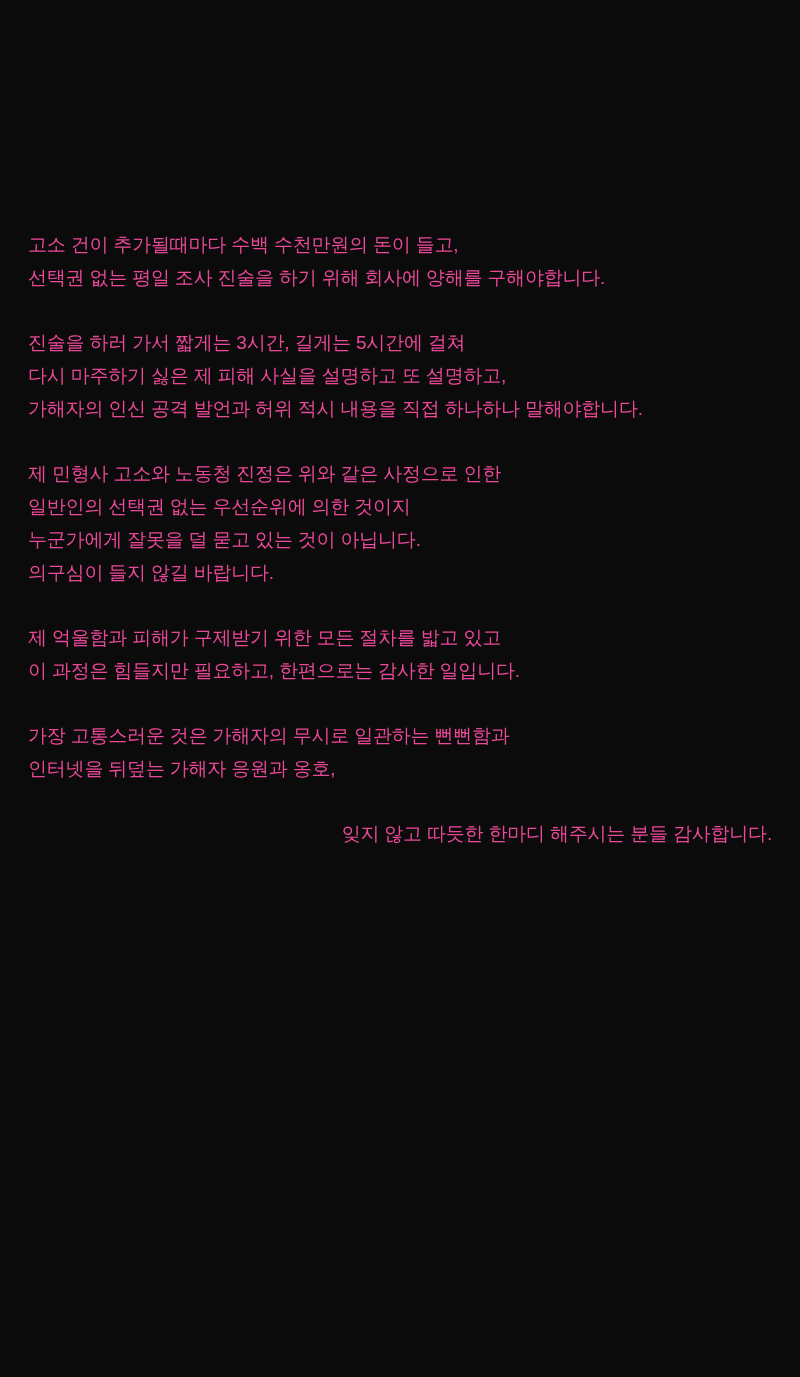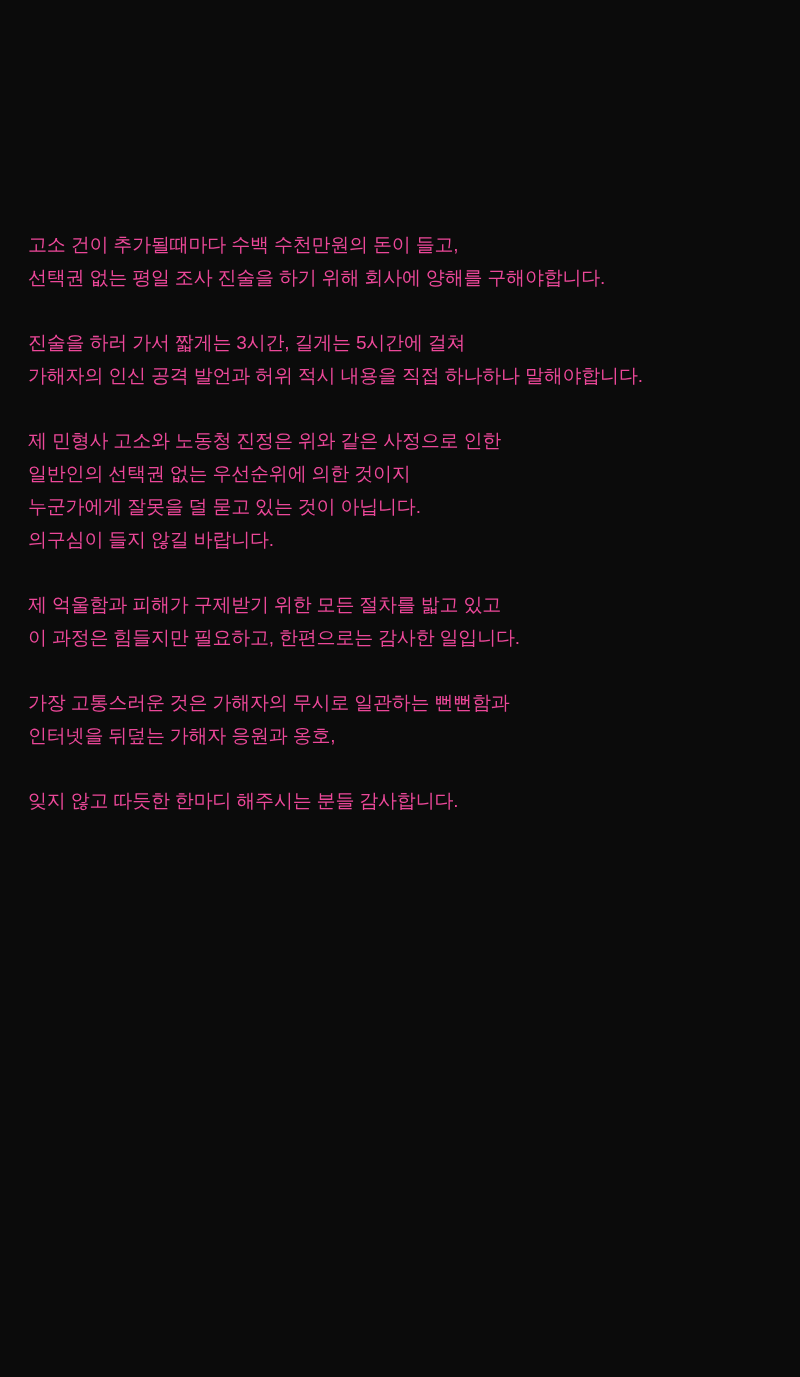--- a/index.html
+++ b/index.html
@@ -19,20 +19,21 @@
     background: #0b0b0b;
     box-sizing: border-box;
     padding: 228px 28px 0 28px;
     display: block;
   }
   .paragraph {
     margin: 0 0 32px 0;
   }
   .paragraph:last-child {
     margin-bottom: 0;
+    text-align: right;
   }
   .line {
     color: #ec4899;
     font-size: 19px;
     line-height: 33px;
     letter-spacing: -0.2px;
     white-space: pre;
     font-weight: 400;
   }
 </style>
@@ -40,20 +41,21 @@
 <body>
 
 <main id="statement-page">
   <div class="paragraph">
     <div class="line">고소 건이 추가될때마다 수백 수천만원의 돈이 들고,</div>
     <div class="line">선택권 없는 평일 조사 진술을 하기 위해 회사에 양해를 구해야합니다.</div>
   </div>
 
   <div class="paragraph">
     <div class="line">진술을 하러 가서 짧게는 3시간, 길게는 5시간에 걸쳐</div>
+    <div class="line">다시 마주하기 싫은 제 피해 사실을 설명하고 또 설명하고,</div>
     <div class="line">가해자의 인신 공격 발언과 허위 적시 내용을 직접 하나하나 말해야합니다.</div>
   </div>
 
 
   <div class="paragraph">
     <div class="line">제 민형사 고소와 노동청 진정은 위와 같은 사정으로 인한</div>
     <div class="line">일반인의 선택권 없는 우선순위에 의한 것이지</div>
     <div class="line">누군가에게 잘못을 덜 묻고 있는 것이 아닙니다.</div>
     <div class="line">의구심이 들지 않길 바랍니다.</div>
   </div>

